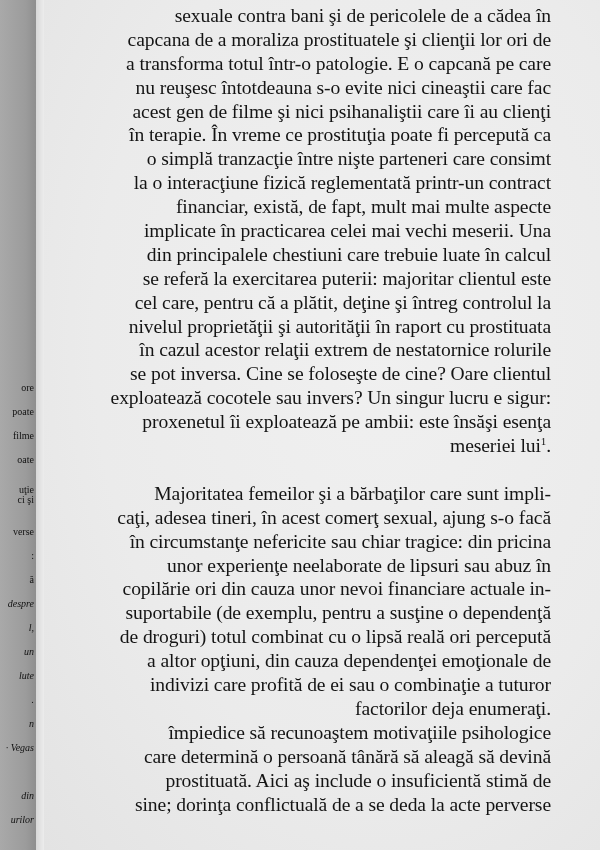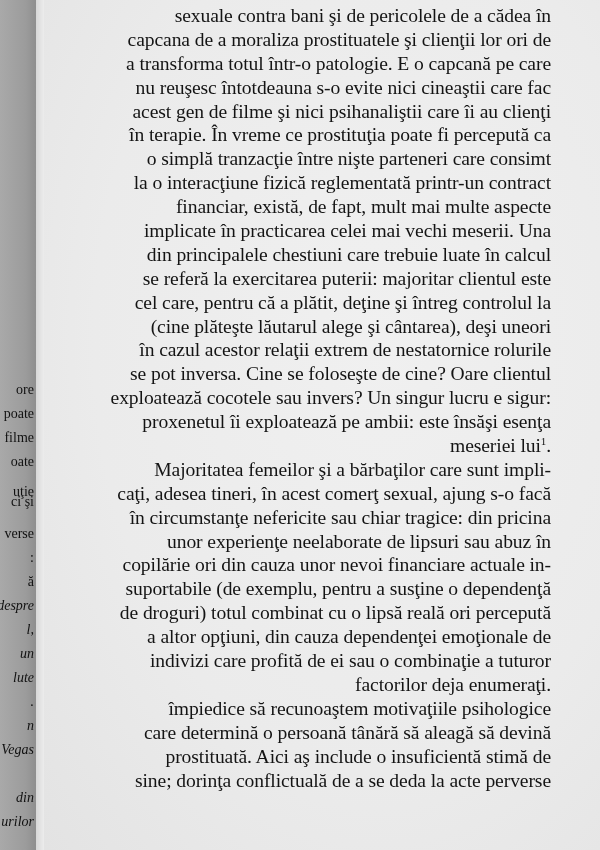--- a/index.html
+++ b/index.html
@@ -20,21 +20,21 @@
       top: 0;
       width: 36px;
       height: 850px;
       background: linear-gradient(to right, #a9a9a9 0%, #9c9c9c 70%, #8f8f8f 100%);
       overflow: hidden;
     }
     .facing-page .frag {
       position: absolute;
       right: 2px;
       font-family: "Liberation Serif", serif;
-      font-size: 14px;
+      font-size: 10px;
       color: #111;
       white-space: nowrap;
       line-height: 1;
     }
     .facing-page .frag.italic {
       font-style: italic;
       text-align: center;
     }
     .gutter {
       position: absolute;
@@ -64,20 +64,21 @@
       font-family: "Liberation Serif", serif;
       font-size: 19.6px;
       line-height: 23.9px;
       height: 23.9px;
       color: #141414;
       white-space: nowrap;
       letter-spacing: -0.1px;
     }
     .line.indent {
       padding-left: 22px;
+      margin-top: 24px;
     }
     sup.fn {
       font-size: 11px;
       vertical-align: 7px;
       line-height: 0;
     }
   </style>
 </head>
 <body>
 
@@ -111,21 +112,21 @@
     <span class="line">nu reuşesc întotdeauna s-o evite nici cineaştii care fac</span>
     <span class="line">acest gen de filme şi nici psihanaliştii care îi au clienţi</span>
     <span class="line">în terapie. În vreme ce prostituţia poate fi percepută ca</span>
     <span class="line">o simplă tranzacţie între nişte parteneri care consimt</span>
     <span class="line">la o interacţiune fizică reglementată printr-un contract</span>
     <span class="line">financiar, există, de fapt, mult mai multe aspecte</span>
     <span class="line">implicate în practicarea celei mai vechi meserii. Una</span>
     <span class="line">din principalele chestiuni care trebuie luate în calcul</span>
     <span class="line">se referă la exercitarea puterii: majoritar clientul este</span>
     <span class="line">cel care, pentru că a plătit, deţine şi întreg controlul la</span>
-    <span class="line">(cine plăteşte lăutarul alege şi cântarea), deşi uneori</span>
+    <span class="line">nivelul proprietăţii şi autorităţii în raport cu prostituata</span>
     <span class="line">în cazul acestor relaţii extrem de nestatornice rolurile</span>
     <span class="line">se pot inversa. Cine se foloseşte de cine? Oare clientul</span>
     <span class="line">exploatează cocotele sau invers? Un singur lucru e sigur:</span>
     <span class="line">proxenetul îi exploatează pe ambii: este însăşi esenţa</span>
     <span class="line"><span>meseriei lui</span><sup class="fn">1</sup><span>.</span></span>
     <span class="line indent">Majoritatea femeilor şi a bărbaţilor care sunt impli-</span>
     <span class="line">caţi, adesea tineri, în acest comerţ sexual, ajung s-o facă</span>
     <span class="line">în circumstanţe nefericite sau chiar tragice: din pricina</span>
     <span class="line">unor experienţe neelaborate de lipsuri sau abuz în</span>
     <span class="line">copilărie ori din cauza unor nevoi financiare actuale in-</span>

